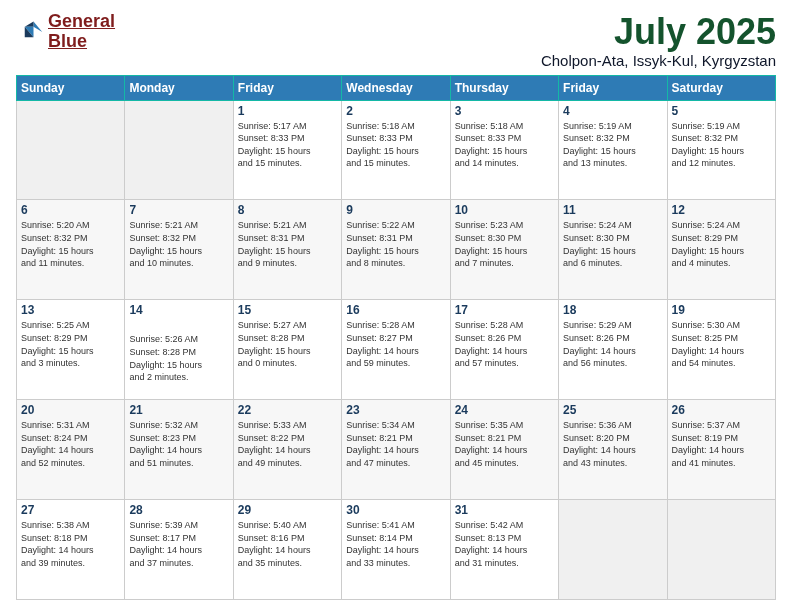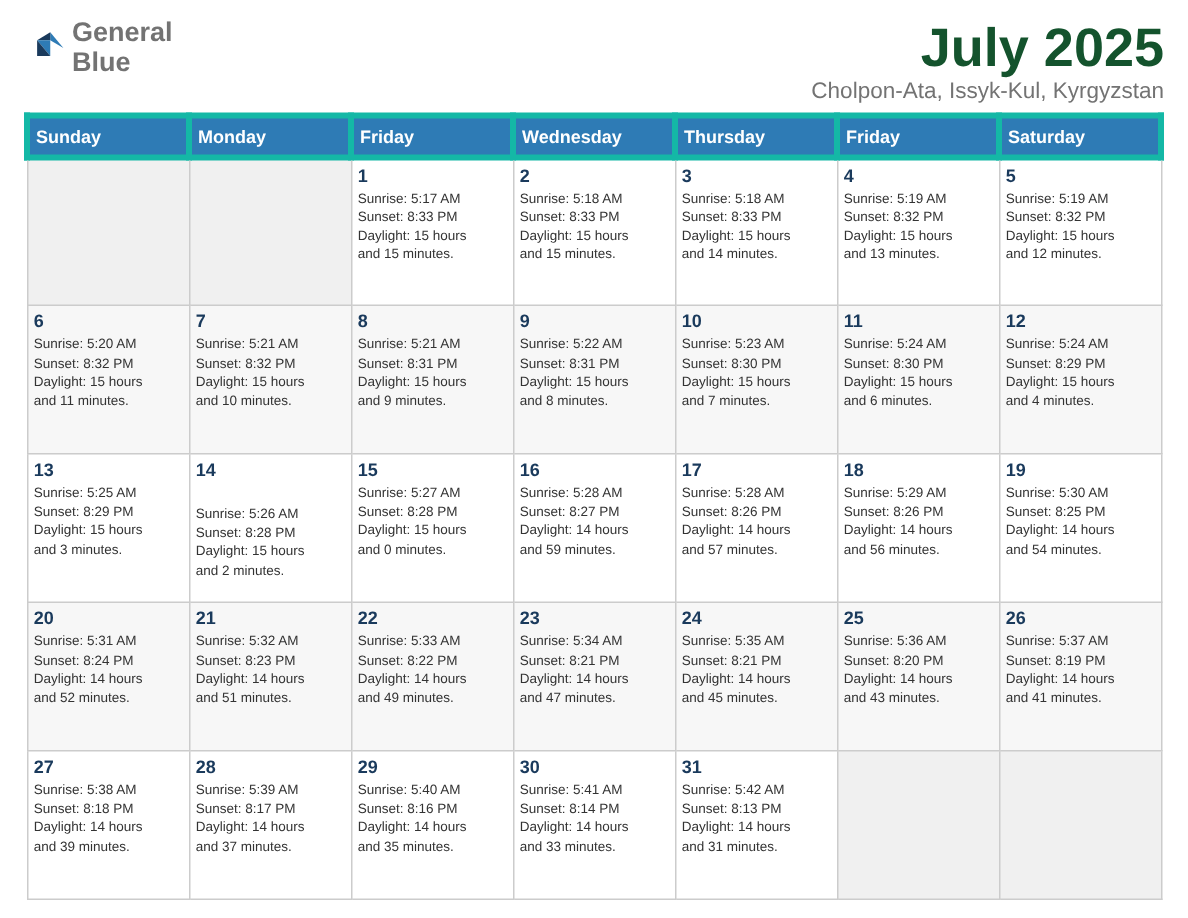--- a/index.html
+++ b/index.html
@@ -24,54 +24,55 @@
       margin-bottom: 6px;
     }
     .logo {
       display: flex;
       align-items: center;
       gap: 4px;
     }
     .logo-text {
       font-size: 18px;
       font-weight: bold;
-      color: #737373;
+      color: #7f1d1d;
       line-height: 1.1;
+      text-decoration: underline;
     }
     .logo-icon {
       width: 28px;
       height: 28px;
     }
     .title-block {
       text-align: right;
     }
     .month-title {
       font-size: 36px;
       font-weight: bold;
       color: #14532d;
       line-height: 1.1;
     }
     .location-title {
       font-size: 15px;
-      color: #737373;
+      color: #0f172a;
     }
     .calendar {
       width: 100%;
       border-collapse: collapse;
       flex: 1;
       table-layout: fixed;
     }
     .calendar th {
       background: #2e7bb5;
       color: #fff;
       font-size: 12px;
       font-weight: bold;
       padding: 5px 4px;
       text-align: left;
-      border: 4px solid #14b8a6;
+      border: 1px solid #14b8a6;
     }
     .calendar td {
       border: 1px solid #ccc;
       vertical-align: top;
       padding: 3px 4px;
       font-size: 9.5px;
       color: #222;
       height: 88px;
       background: #fff;
     }

